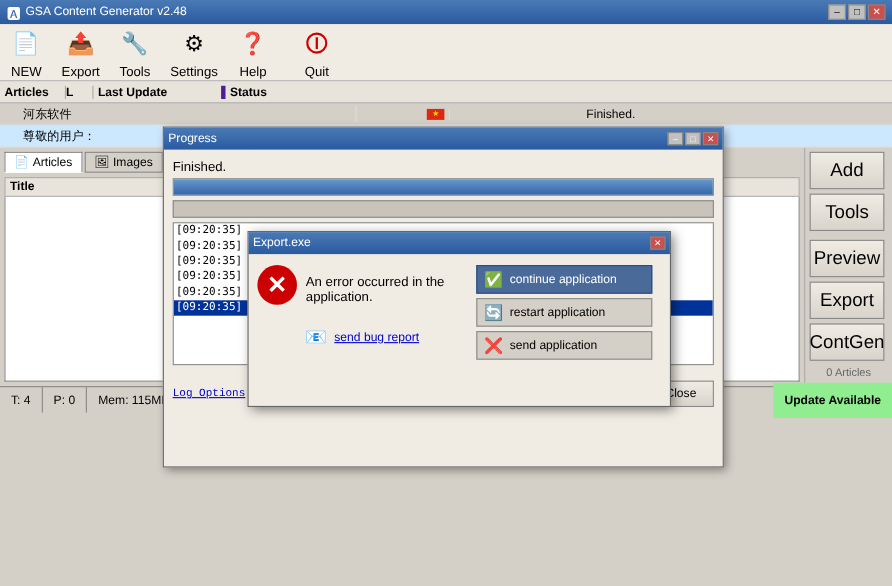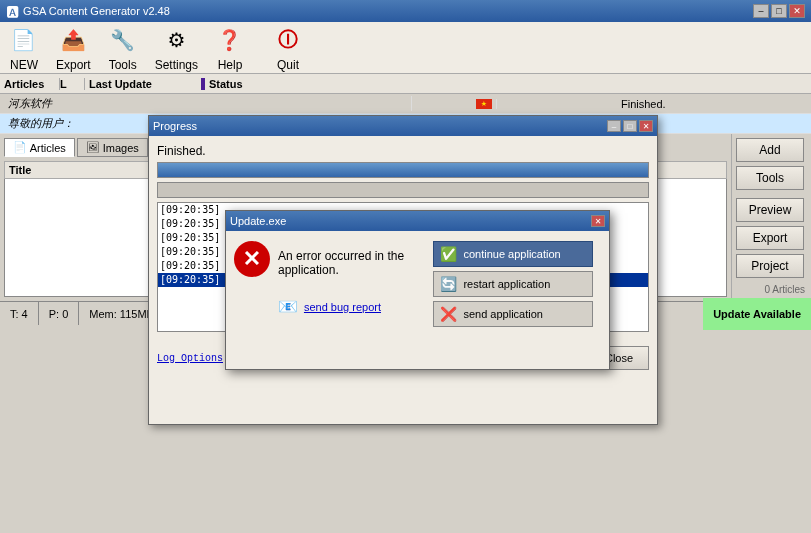--- a/index.html
+++ b/index.html
@@ -110,25 +110,24 @@
     
     .table-row {
       display: flex;
       border-bottom: 1px solid #ddd;
       height: 20px;
       align-items: center;
       font-size: 11px;
     }
     .table-row.selected { background: #cce8ff; }
     .table-row .col-project {
-      width: 412px;
-      padding-left: 8px;
+      width: 324px;
+      padding-left: 21px;
       border-right: 1px solid #ddd;
       overflow: hidden;
-      font-style: italic;
     }
     .table-row .col-articles {
       width: 60px;
       padding-left: 4px;
       border-right: 1px solid #ddd;
     }
     .table-row .col-l {
       width: 25px;
       border-right: 1px solid #ddd;
       display: flex;
@@ -199,33 +198,33 @@
     .right-panel {
       width: 80px;
       padding: 4px;
       display: flex;
       flex-direction: column;
       gap: 4px;
       border-left: 1px solid #aaa;
     }
     .side-btn {
       width: 68px;
-      height: 24px;
+      height: 34px;
       background: linear-gradient(to bottom, #f0ece4, #d8d4cc);
       border: 1px solid #888;
-      font-size: 12px;
+      font-size: 17px;
       cursor: pointer;
       display: flex;
       align-items: center;
       justify-content: center;
     }
     .articles-count {
       font-size: 10px;
       color: #666;
-      text-align: right;
+      text-align: center;
       margin-top: auto;
       padding: 2px;
     }
 
     
     .status-bar {
       height: 24px;
       background: #d4d0c8;
       border-top: 1px solid #888;
       display: flex;
@@ -514,21 +513,21 @@
     </div>
     <div class="articles-table-header">Title</div>
     <div style="flex:1; background:white; border:1px solid #888; border-top:none;"></div>
   </div>
   <div class="right-panel">
     <button class="side-btn">Add</button>
     <button class="side-btn">Tools</button>
     <div style="flex:1;"></div>
     <button class="side-btn">Preview</button>
     <button class="side-btn">Export</button>
-    <button class="side-btn">Project</button>
+    <button class="side-btn">ContGen</button>
     <div class="articles-count">0 Articles</div>
   </div>
 </div>
 
 <div class="status-bar">
   <div class="status-item">T: 4</div>
   <div class="status-item">P: 0</div>
   <div class="status-item">Mem: 115MB</div>
   <div class="status-item">CPU: 3%</div>
   <div class="status-update">Update Available</div>
@@ -566,21 +565,21 @@
       <div class="dialog-buttons">
         <button class="dialog-btn">Skip</button>
         <button class="dialog-btn">Abort</button>
         <button class="dialog-btn">Close</button>
       </div>
     </div>
   </div>
 
   <div class="error-dialog">
     <div class="error-title-bar">
-      <span>Update.exe</span>
+      <span>Export.exe</span>
       <div class="dialog-title-btn close">✕</div>
     </div>
     <div style="display:flex; padding: 10px 8px 4px;">
       <div style="display:flex; align-items:flex-start; gap:8px; flex:1;">
         <div class="error-icon">
           <span class="error-icon-x">✕</span>
         </div>
         <div>
           <div class="error-message">An error occurred in the application.</div>
           <div style="margin-top:20px; display:flex; align-items:center; gap:6px; cursor:pointer;">

